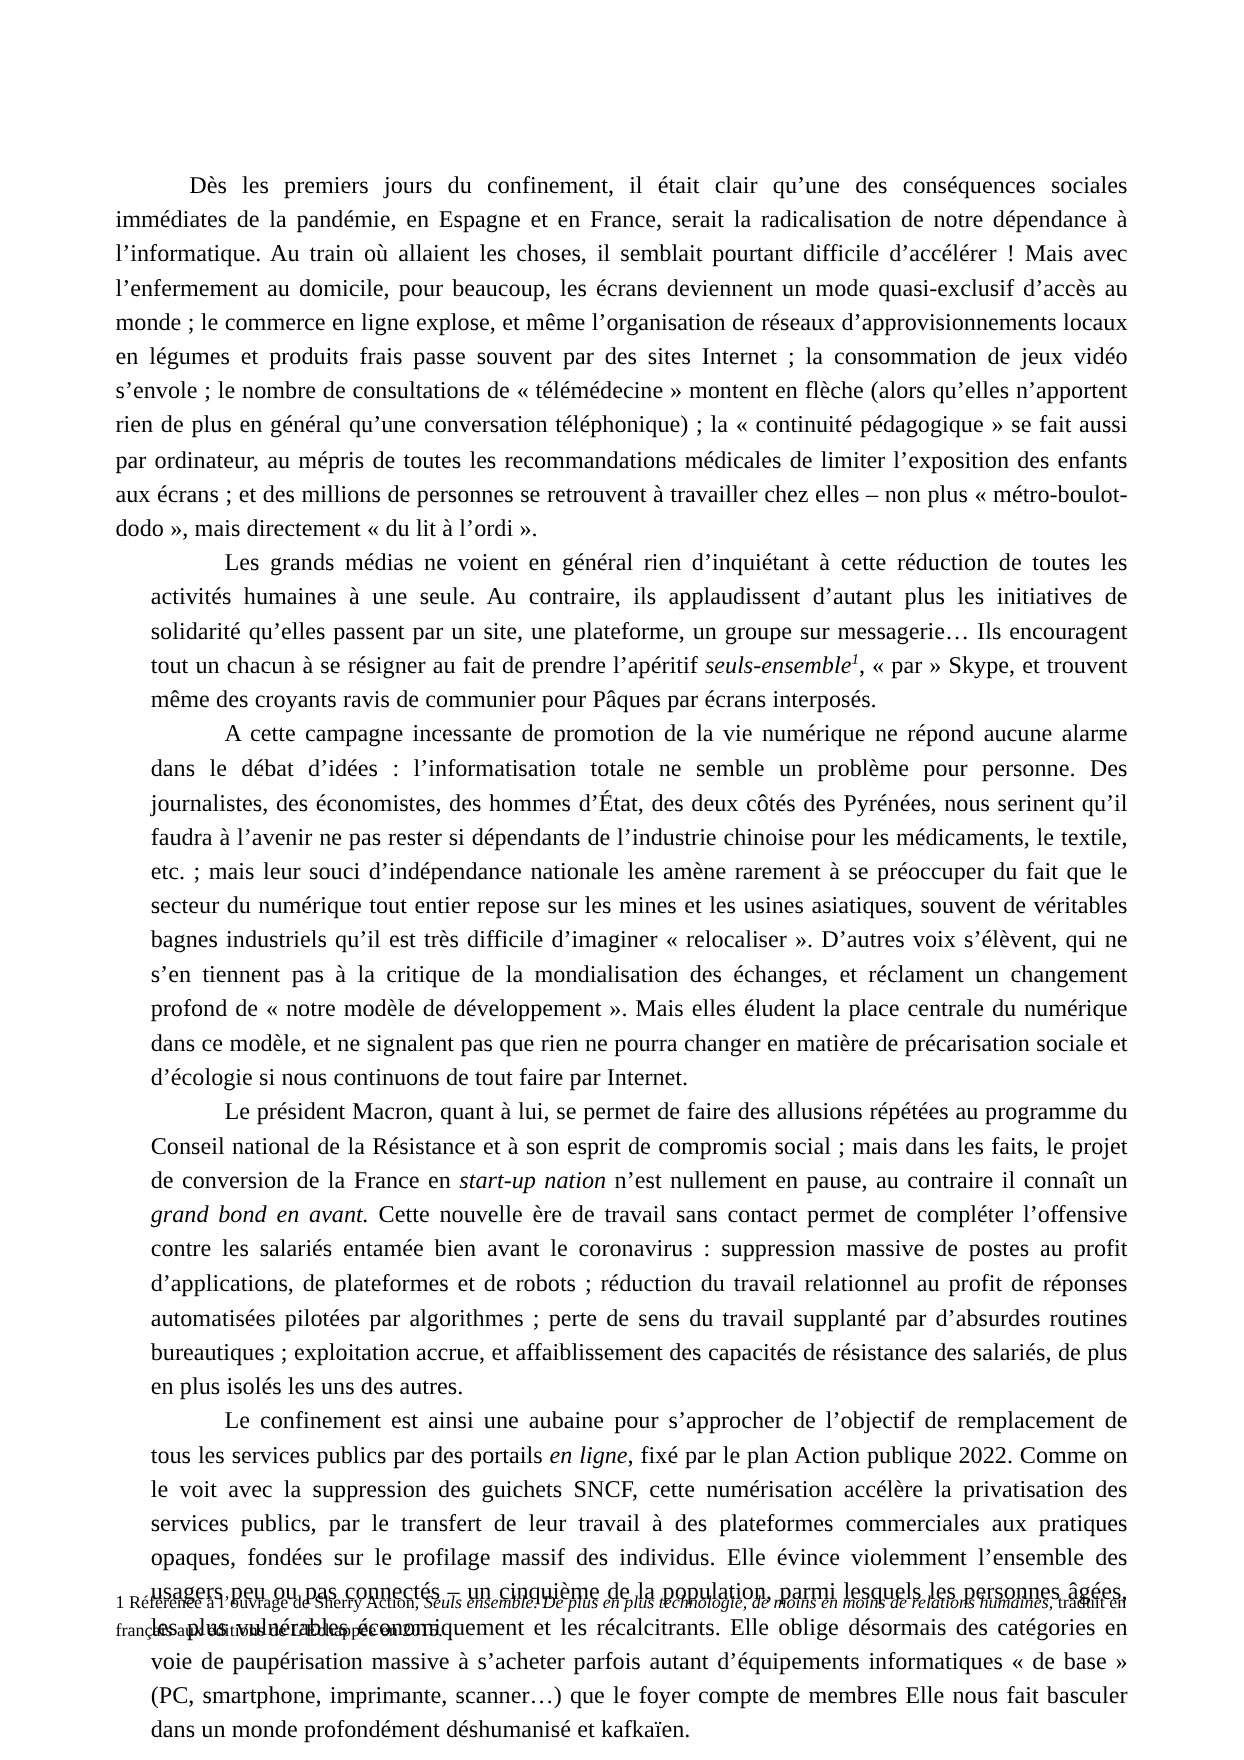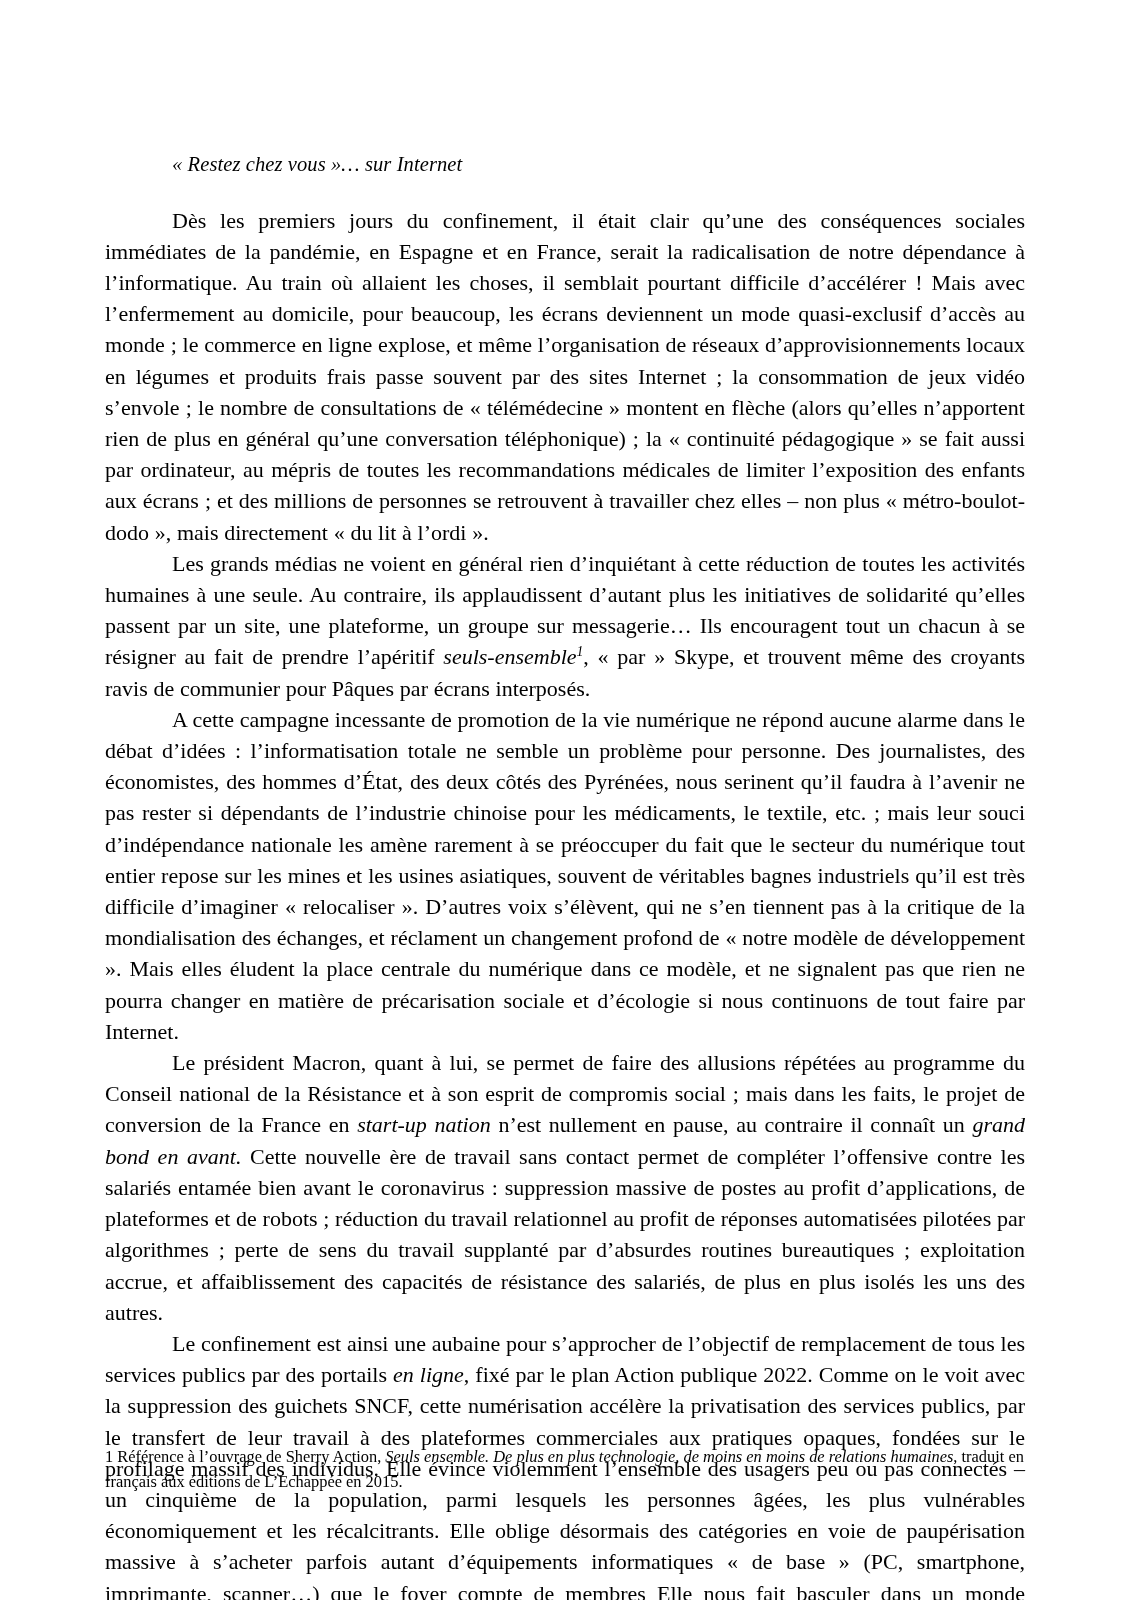--- a/index.html
+++ b/index.html
@@ -42,20 +42,21 @@
     line-height: 31.2px;
     text-align: justify;
     text-justify: inter-word;
     margin: 0;
     text-indent: 67px;
     hyphens: none;
     word-spacing: 0.2px;
   }
   .para + .para {
     margin-top: 0;
+    margin-left: 32px;
   }
   .para i, .para em {
     font-style: italic;
   }
   sup.fn {
     font-size: 0.62em;
     vertical-align: super;
     line-height: 0;
     font-style: italic;
   }
@@ -79,21 +80,20 @@
     font-style: italic;
   }
 </style>
 </head>
 <body>
 
 <div class="page">
 
   <div class="content">
 
-    <div class="doc-title">« Restez chez vous »… sur Internet</div>
 
     <p class="para">Dès les premiers jours du confinement, il était clair qu’une des conséquences sociales immédiates de la pandémie, en Espagne et en France, serait la radicalisation de notre dépendance à l’informatique. Au train où allaient les choses, il semblait pourtant difficile d’accélérer ! Mais avec l’enfermement au domicile, pour beaucoup, les écrans deviennent un mode quasi-exclusif d’accès au monde ; le commerce en ligne explose, et même l’organisation de réseaux d’approvisionnements locaux en légumes et produits frais passe souvent par des sites Internet ; la consommation de jeux vidéo s’envole ; le nombre de consultations de « télémédecine » montent en flèche (alors qu’elles n’apportent rien de plus en général qu’une conversation téléphonique) ; la « continuité pédagogique » se fait aussi par ordinateur, au mépris de toutes les recommandations médicales de limiter l’exposition des enfants aux écrans ; et des millions de personnes se retrouvent à travailler chez elles – non plus « métro-boulot-dodo », mais directement « du lit à l’ordi ».</p>
 
     <p class="para"><span>Les grands médias ne voient en général rien d’inquiétant à cette réduction de toutes les activités humaines à une seule. Au contraire, ils applaudissent d’autant plus les initiatives de solidarité qu’elles passent par un site, une plateforme, un groupe sur messagerie… Ils encouragent tout un chacun à se résigner au fait de prendre l’apéritif </span><i>seuls-ensemble</i><sup class="fn">1</sup><span>, « par » Skype, et trouvent même des croyants ravis de communier pour Pâques par écrans interposés.</span></p>
 
     <p class="para">A cette campagne incessante de promotion de la vie numérique ne répond aucune alarme dans le débat d’idées : l’informatisation totale ne semble un problème pour personne. Des journalistes, des économistes, des hommes d’État, des deux côtés des Pyrénées, nous serinent qu’il faudra à l’avenir ne pas rester si dépendants de l’industrie chinoise pour les médicaments, le textile, etc. ; mais leur souci d’indépendance nationale les amène rarement à se préoccuper du fait que le secteur du numérique tout entier repose sur les mines et les usines asiatiques, souvent de véritables bagnes industriels qu’il est très difficile d’imaginer « relocaliser ». D’autres voix s’élèvent, qui ne s’en tiennent pas à la critique de la mondialisation des échanges, et réclament un changement profond de « notre modèle de développement ». Mais elles éludent la place centrale du numérique dans ce modèle, et ne signalent pas que rien ne pourra changer en matière de précarisation sociale et d’écologie si nous continuons de tout faire par Internet.</p>
 
     <p class="para"><span>Le président Macron, quant à lui, se permet de faire des allusions répétées au programme du Conseil national de la Résistance et à son esprit de compromis social ; mais dans les faits, le projet de conversion de la France en </span><i>start-up nation</i><span> n’est nullement en pause, au contraire il connaît un </span><i>grand bond en avant.</i><span> Cette nouvelle ère de travail sans contact permet de compléter l’offensive contre les salariés entamée bien avant le coronavirus : suppression massive de postes au profit d’applications, de plateformes et de robots ; réduction du travail relationnel au profit de réponses automatisées pilotées par algorithmes ; perte de sens du travail supplanté par d’absurdes routines bureautiques ; exploitation accrue, et affaiblissement des capacités de résistance des salariés, de plus en plus isolés les uns des autres.</span></p>
 
     <p class="para"><span>Le confinement est ainsi une aubaine pour s’approcher de l’objectif de remplacement de tous les services publics par des portails </span><i>en ligne</i><span>, fixé par le plan Action publique 2022. Comme on le voit avec la suppression des guichets SNCF, cette numérisation accélère la privatisation des services publics, par le transfert de leur travail à des plateformes commerciales aux pratiques opaques, fondées sur le profilage massif des individus. Elle évince violemment l’ensemble des usagers peu ou pas connectés – un cinquième de la population, parmi lesquels les personnes âgées, les plus vulnérables économiquement et les récalcitrants. Elle oblige désormais des catégories en voie de paupérisation massive à s’acheter parfois autant d’équipements informatiques « de base » (PC, smartphone, imprimante, scanner…) que le foyer compte de membres Elle nous fait basculer dans un monde profondément déshumanisé et kafkaïen.</span></p>

